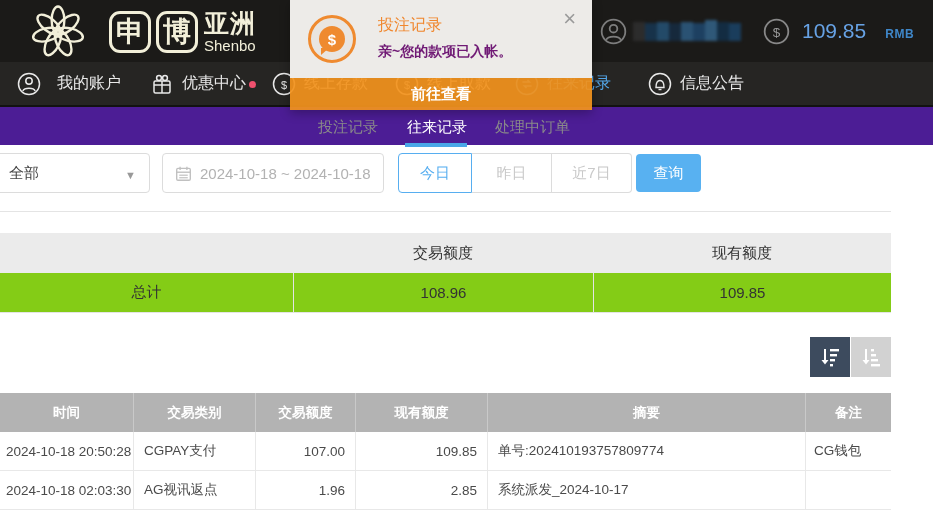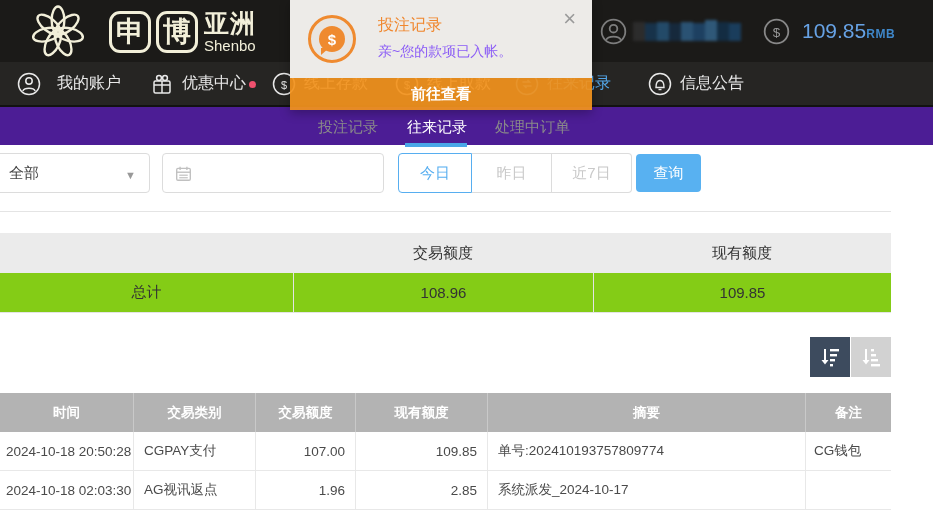--- a/index.html
+++ b/index.html
@@ -17,21 +17,21 @@
   .brand-right { margin-left:6px; color:#f2efd9; line-height:1; }
   .brand-region { font-size:25px; font-weight:bold; letter-spacing:1px; }
   .brand-latin { font-size:15px; margin-top:2px; }
   .user-area { position:absolute; left:600px; top:0; height:62px; display:flex; align-items:center; }
   .user-icon-svg { width:27px; height:27px; }
   .blur-block { margin-left:6px; width:108px; height:23px; }
   .blur-block svg { filter:blur(1.6px); }
   .balance-group { display:flex; align-items:center; margin-left:22px; }
   .dollar-circle { width:27px; height:27px; }
   .balance-num { color:#67a2e4; font-size:21px; margin-left:12px; }
-  .balance-cur { color:#3f87c9; font-size:12px; font-weight:bold; margin-left:0; margin-top:5px; letter-spacing:.5px; }
+  .balance-cur { color:#3f87c9; font-size:12px; font-weight:bold; margin-left:19px; margin-top:5px; letter-spacing:.5px; }
 
   
   .nav { position:absolute; left:0; top:62px; width:933px; height:43px; background:#262523;
     display:flex; align-items:center; color:#e9e9e9; font-size:16px; }
   .nav-item { display:flex; align-items:center; gap:8px; position:absolute; top:0; height:43px; cursor:pointer; }
   .nav-item svg { width:24px; height:24px; }
   .nav-item.active { color:#53a6e8; }
   .badge-dot { position:absolute; right:-10px; top:8px; width:7px; height:7px; border-radius:50%; background:#f0506e; }
 
   
@@ -95,21 +95,21 @@
   
   .popup { position:absolute; left:290px; top:0; width:302px; z-index:50; box-shadow:0 3px 10px rgba(0,0,0,.28); }
   .popup-body { position:relative; height:78px; background:#edebe8; }
   .noti-icon { position:absolute; left:18px; top:15px; width:48px; height:48px; border:3px solid #ef8a2f;
     border-radius:50%; background:#e9e5e0; display:flex; align-items:center; justify-content:center; }
   .noti-bubble { position:relative; width:26px; height:26px; background:#ef8a2f; border-radius:50%;
     color:#fff; font-size:15px; font-weight:bold; display:flex; align-items:center; justify-content:center; }
   .noti-bubble::after { content:""; position:absolute; left:2px; bottom:-3px; width:0; height:0;
     border-left:8px solid #ef8a2f; border-bottom:7px solid transparent; }
   .popup-title { position:absolute; left:88px; top:15px; color:#f0872e; font-size:16px; }
-  .popup-msg { position:absolute; left:88px; top:43px; color:#8b5cf6; font-size:14px; }
+  .popup-msg { position:absolute; left:88px; top:43px; color:#701a75; font-size:14px;font-weight:bold; }
   .popup-close { position:absolute; right:16px; top:8px; color:#9a9a9a; font-size:22px; cursor:pointer; line-height:1; }
   .popup-action { height:32px; background:rgba(242,146,29,0.93); color:#fff; font-size:15px; font-weight:bold;
     display:flex; align-items:center; justify-content:center; cursor:pointer; }
 </style>
 </head>
 <body>
 
 <div class="page">
 
   <div class="header">
@@ -230,20 +230,21 @@
     </div>
     <div class="date-input">
       <svg viewBox="0 0 20 20">
         <rect x="2" y="4" width="16" height="14" rx="1.5" fill="none" stroke="#c0c0c0" stroke-width="1.6"></rect>
         <line x1="2" y1="8.5" x2="18" y2="8.5" stroke="#c0c0c0" stroke-width="1.6"></line>
         <line x1="6" y1="2" x2="6" y2="6" stroke="#c0c0c0" stroke-width="1.6"></line>
         <line x1="14" y1="2" x2="14" y2="6" stroke="#c0c0c0" stroke-width="1.6"></line>
         <line x1="5" y1="12" x2="15" y2="12" stroke="#c0c0c0" stroke-width="1.4"></line>
         <line x1="5" y1="15" x2="15" y2="15" stroke="#c0c0c0" stroke-width="1.4"></line>
       </svg>
+      <span>2024-10-18 ~ 2024-10-18</span>
     </div>
     <div class="quick-group">
       <div class="quick-btn b1 active">今日</div>
       <div class="quick-btn b2">昨日</div>
       <div class="quick-btn b3">近7日</div>
     </div>
     <button class="search-btn">查询</button>
   </div>
 
   <div class="divider"></div>

